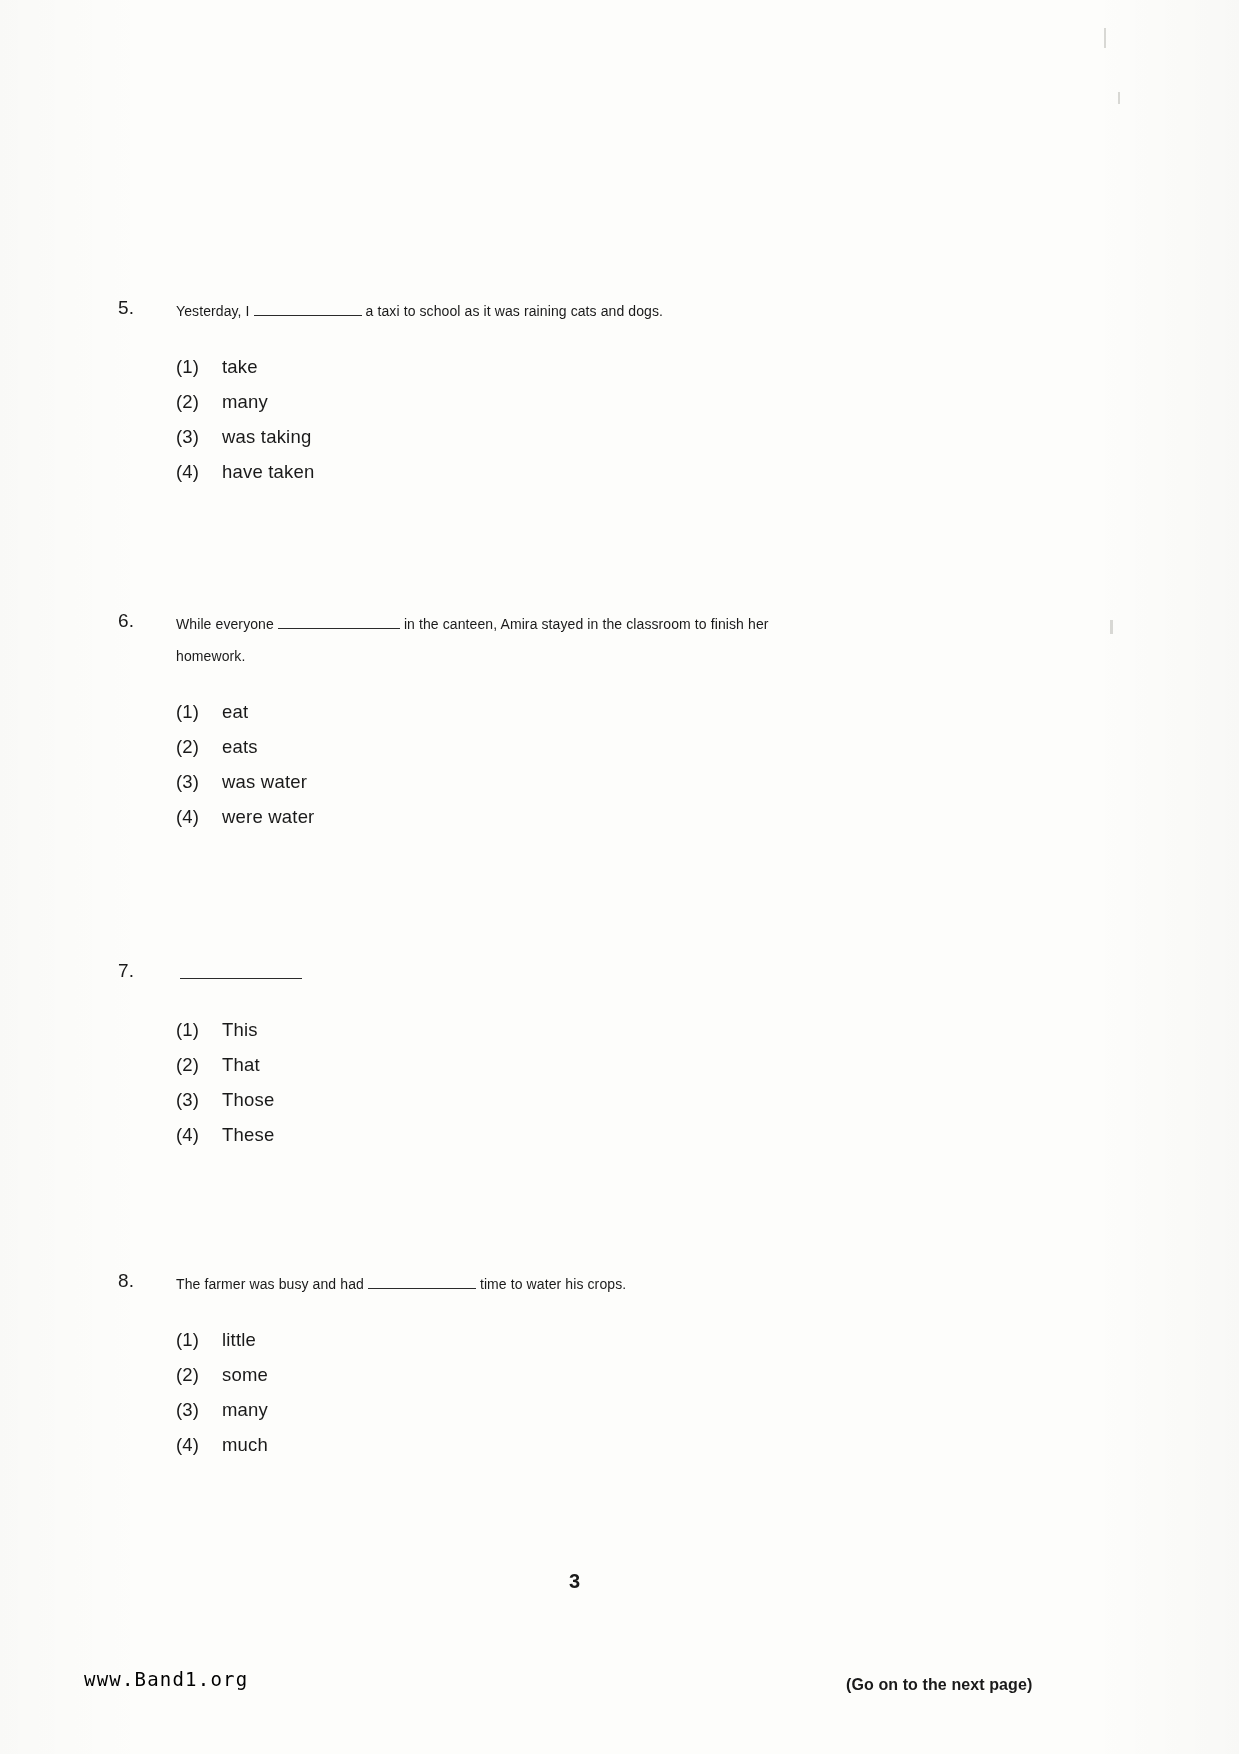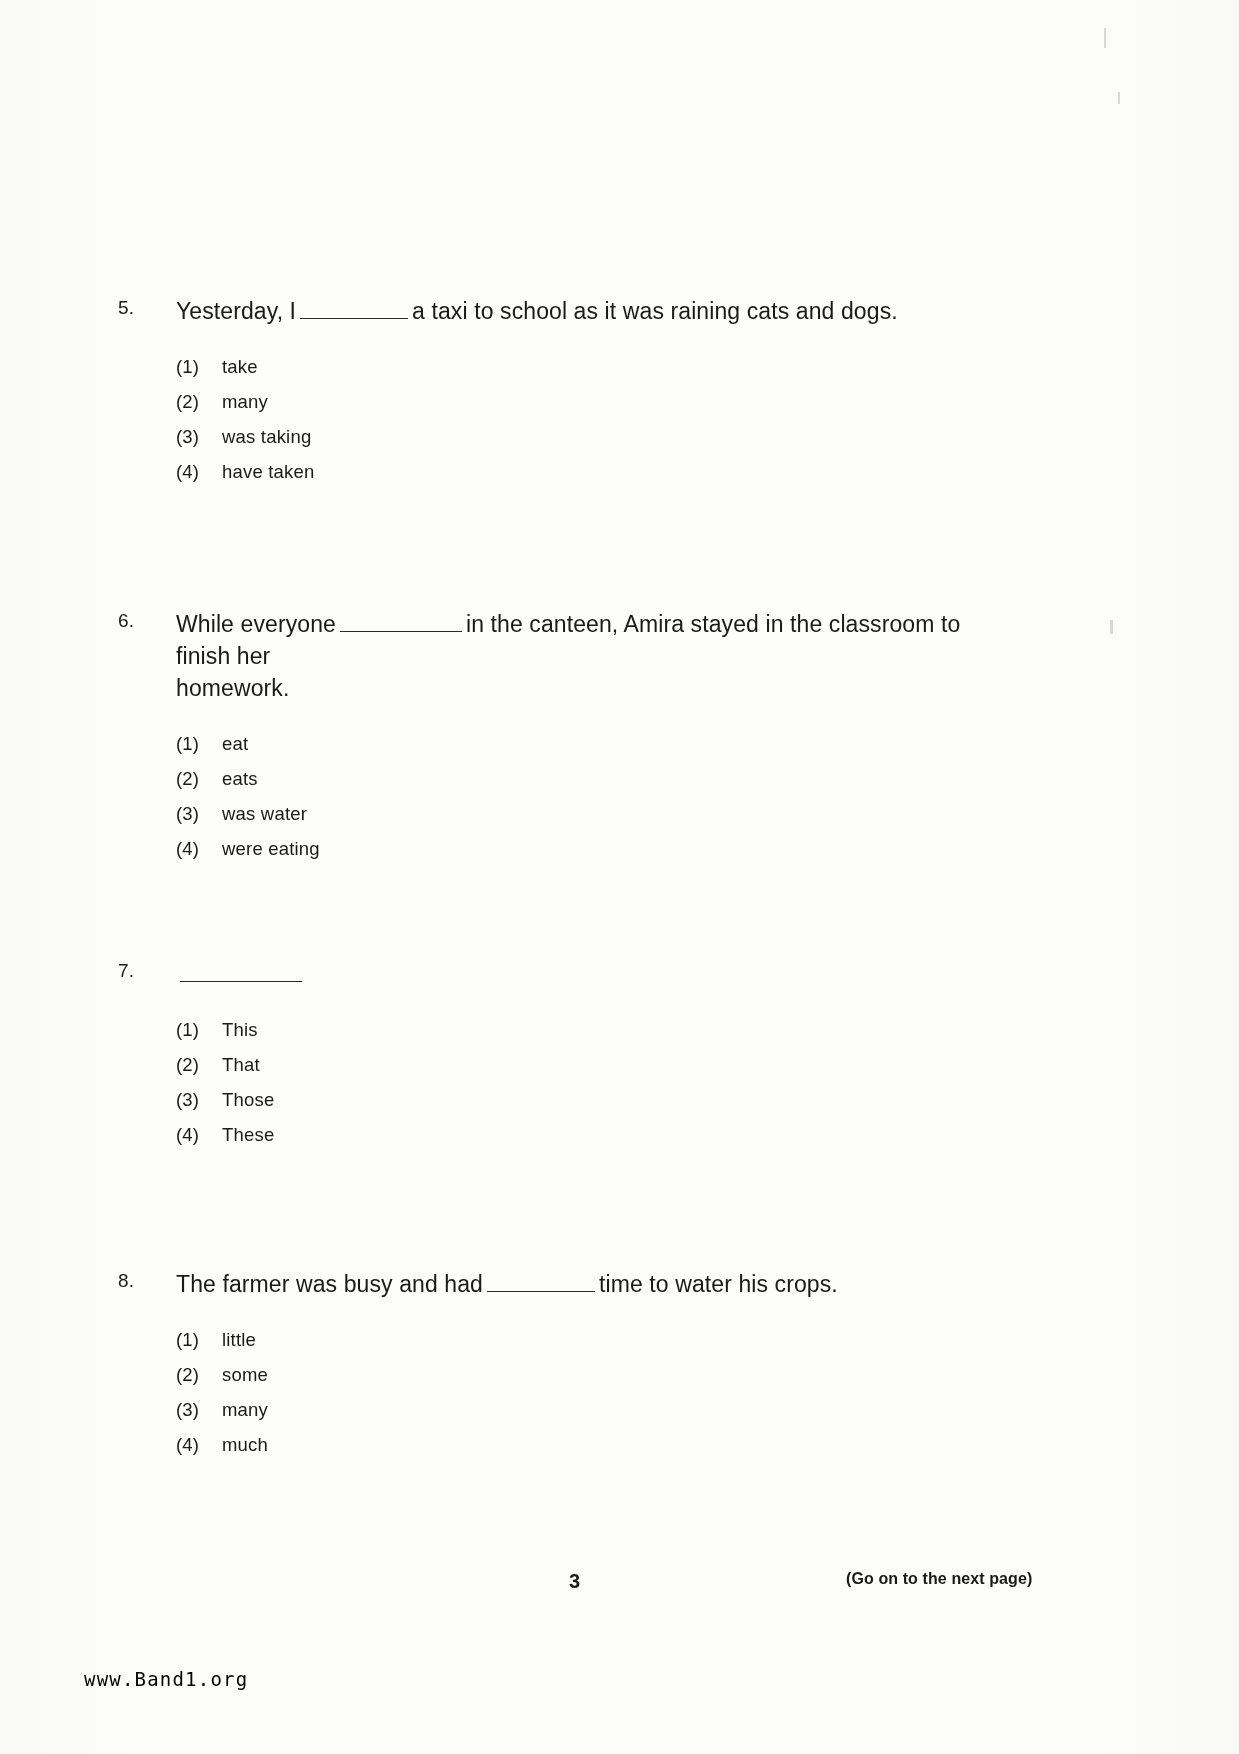--- a/index.html
+++ b/index.html
@@ -48,21 +48,21 @@
     align-items: flex-start;
   }
   .q-num {
     width: 58px;
     flex: 0 0 58px;
     font-size: 19px;
     line-height: 26px;
     letter-spacing: 0.2px;
   }
   .q-text {
-    font-size: 23px;
+    font-size: 14px;
     line-height: 32px;
     letter-spacing: 0.1px;
     max-width: 830px;
   }
   .blank {
     display: inline-block;
     border-bottom: 1.3px solid #2a2a2a;
     height: 16px;
     margin: 0 4px;
     vertical-align: baseline;
@@ -161,21 +161,21 @@
         <div class="option">
           <span class="opt-num">(2)</span>
           <span class="opt-label">eats</span>
         </div>
         <div class="option">
           <span class="opt-num">(3)</span>
           <span class="opt-label">was water</span>
         </div>
         <div class="option">
           <span class="opt-num">(4)</span>
-          <span class="opt-label">were eating</span>
+          <span class="opt-label">were water</span>
         </div>
       </div>
     </div>
 
     <div class="question" style="left:118px; top:958px;">
       <div class="q-row">
         <div class="q-num">7.</div>
         <div class="q-text">
           <span></span><span class="blank w-lg"></span>
         </div>
@@ -221,17 +221,17 @@
           <span class="opt-label">many</span>
         </div>
         <div class="option">
           <span class="opt-num">(4)</span>
           <span class="opt-label">much</span>
         </div>
       </div>
     </div>
 
     <div class="page-number" style="left:569px; top:1570px;">3</div>
-    <div class="goon" style="left:846px; top:1570px;">(Go on to the next page)</div>
+    <div class="goon" style="left:846px; top:1676px;">(Go on to the next page)</div>
     <div class="footer-url" style="left:84px; top:1668px;">www.Band1.org</div>
 
   </div>
 </div>
 
 </body></html>

